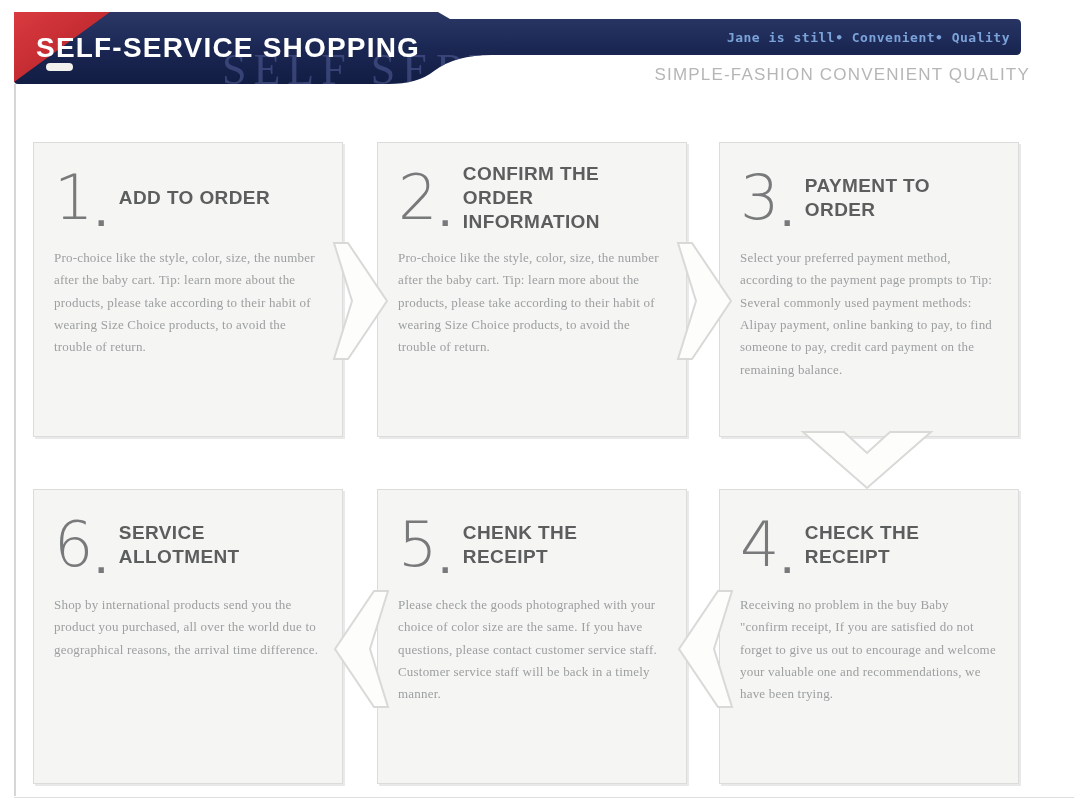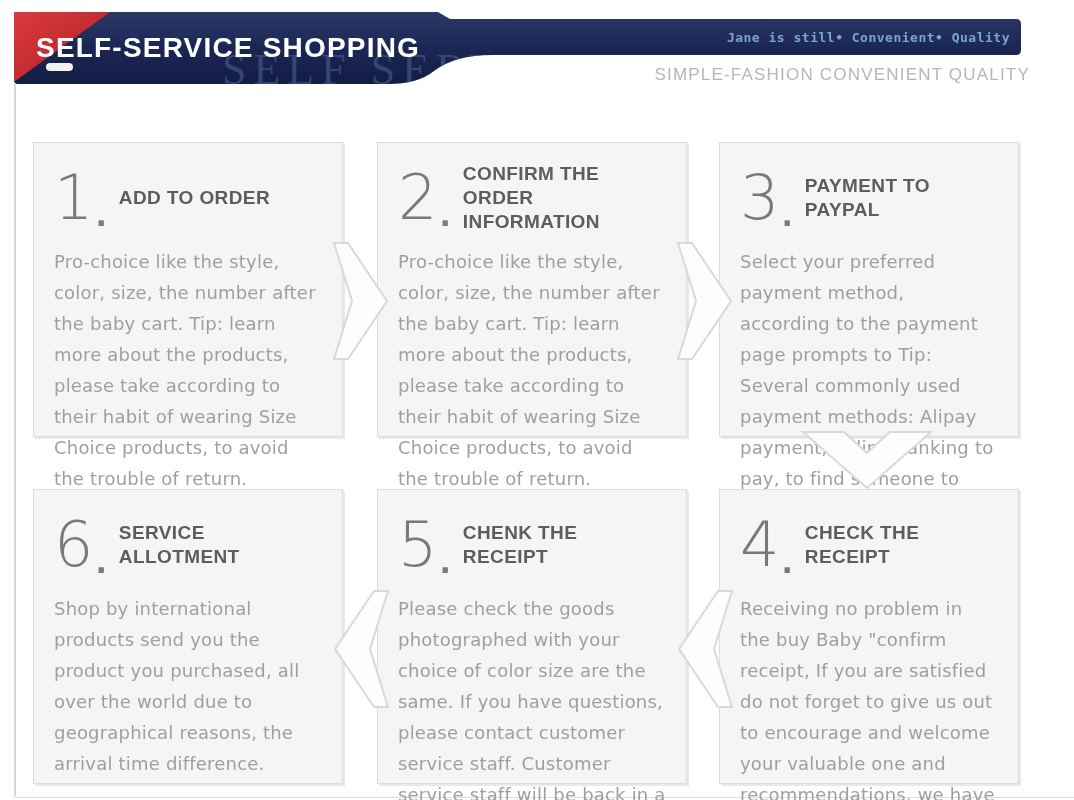--- a/index.html
+++ b/index.html
@@ -29,22 +29,22 @@
   .numdot{
     font-size:30px;font-weight:700;color:#77797a;
     align-self:flex-end;margin:0 2px 4px 2px;line-height:1;
   }
   .ttl{
     margin-left:10px;font-family:"Liberation Sans",sans-serif;
     font-weight:700;font-size:19px;line-height:1.25;color:#5c5e5e;
     letter-spacing:.4px;white-space:pre-line;
   }
   .body-txt{
-    margin:12px 0 0 0;font-size:18px;line-height:1.72;
-    color:#9da0a0;letter-spacing:.2px;
+    margin:12px 0 0 0;font-size:13px;line-height:1.72;
+    color:#9da0a0;letter-spacing:.2px;font-family:Liberation Serif, serif;
   }
   
   .arrow{position:absolute;z-index:5;}
   .ar-r1{left:331px;top:240px;}
   .ar-r2{left:675px;top:240px;}
   .ar-dn{left:800px;top:429px;}
   .ar-l1{left:675px;top:588px;}
   .ar-l2{left:331px;top:588px;}
   .arrow path{fill:#fdfdfc;stroke:#d9d9d7;stroke-width:2;}
 </style>
@@ -103,21 +103,21 @@
 ORDER INFORMATION</div>
     </div>
     <p class="body-txt">Pro-choice like the style, color, size, the number after the baby cart. Tip: learn more about the products, please take according to their habit of wearing Size Choice products, to avoid the trouble of return.</p>
   </div>
 
   <div class="step-box r1 c3">
     <div class="step-head">
       <span class="num">3</span>
       <span class="numdot">.</span>
       <div class="ttl">PAYMENT TO
-PAYPAL</div>
+ORDER</div>
     </div>
     <p class="body-txt">Select your preferred payment method, according to the payment page prompts to Tip: Several commonly used payment methods: Alipay payment, online banking to pay, to find someone to pay, credit card payment on the remaining balance.</p>
   </div>
 
   <div class="step-box r2 c1">
     <div class="step-head">
       <span class="num">6</span>
       <span class="numdot">.</span>
       <div class="ttl">SERVICE
 ALLOTMENT</div>
@@ -125,21 +125,21 @@
     <p class="body-txt">Shop by international products send you the product you purchased, all over the world due to geographical reasons, the arrival time difference.</p>
   </div>
 
   <div class="step-box r2 c2">
     <div class="step-head">
       <span class="num">5</span>
       <span class="numdot">.</span>
       <div class="ttl">CHENK THE
 RECEIPT</div>
     </div>
-    <p class="body-txt">Please check the goods photographed with your choice of color size are the same. If you have questions, please contact customer service staff. Customer service staff will be back in a methods manner.</p>
+    <p class="body-txt">Please check the goods photographed with your choice of color size are the same. If you have questions, please contact customer service staff. Customer service staff will be back in a timely manner.</p>
   </div>
 
   <div class="step-box r2 c3">
     <div class="step-head">
       <span class="num">4</span>
       <span class="numdot">.</span>
       <div class="ttl">CHECK THE
 RECEIPT</div>
     </div>
     <p class="body-txt">Receiving no problem in the buy Baby "confirm receipt, If you are satisfied do not forget to give us out to encourage and welcome your valuable one and recommendations, we have been trying.</p>

